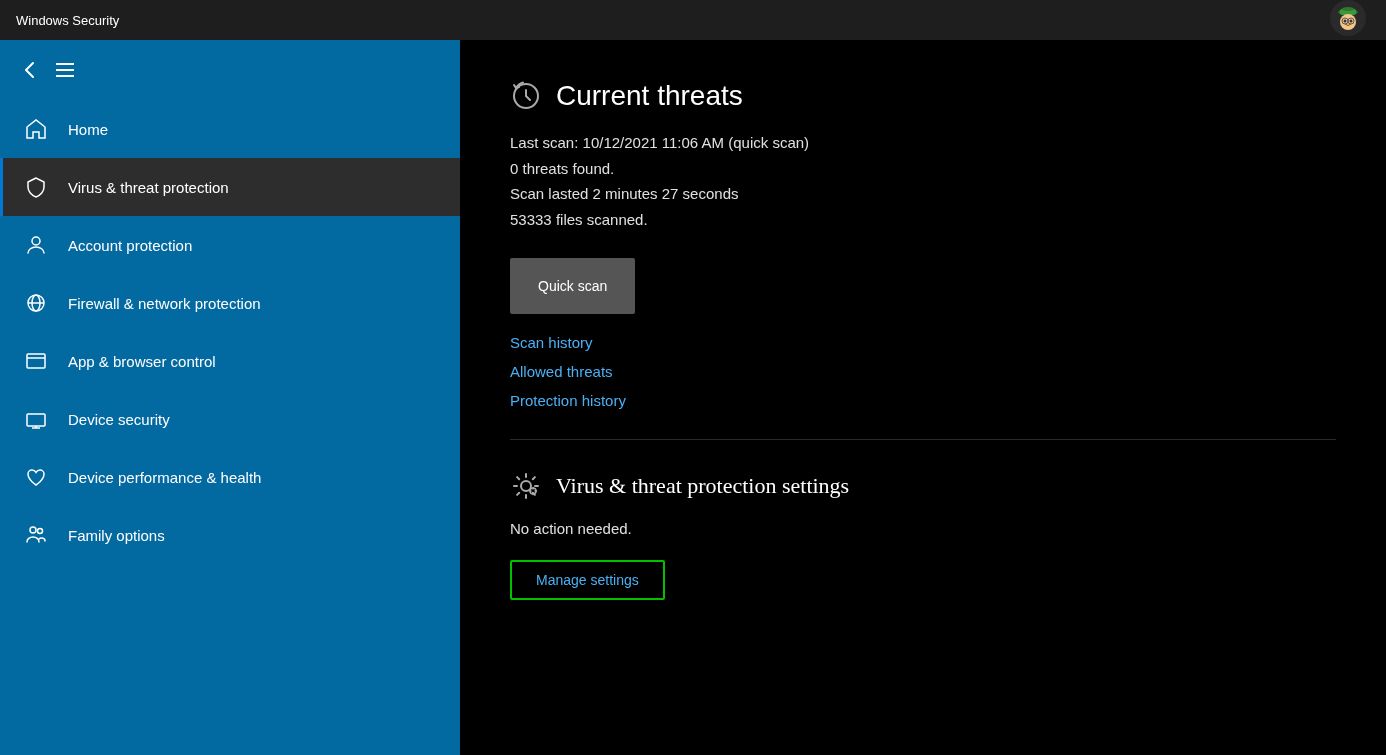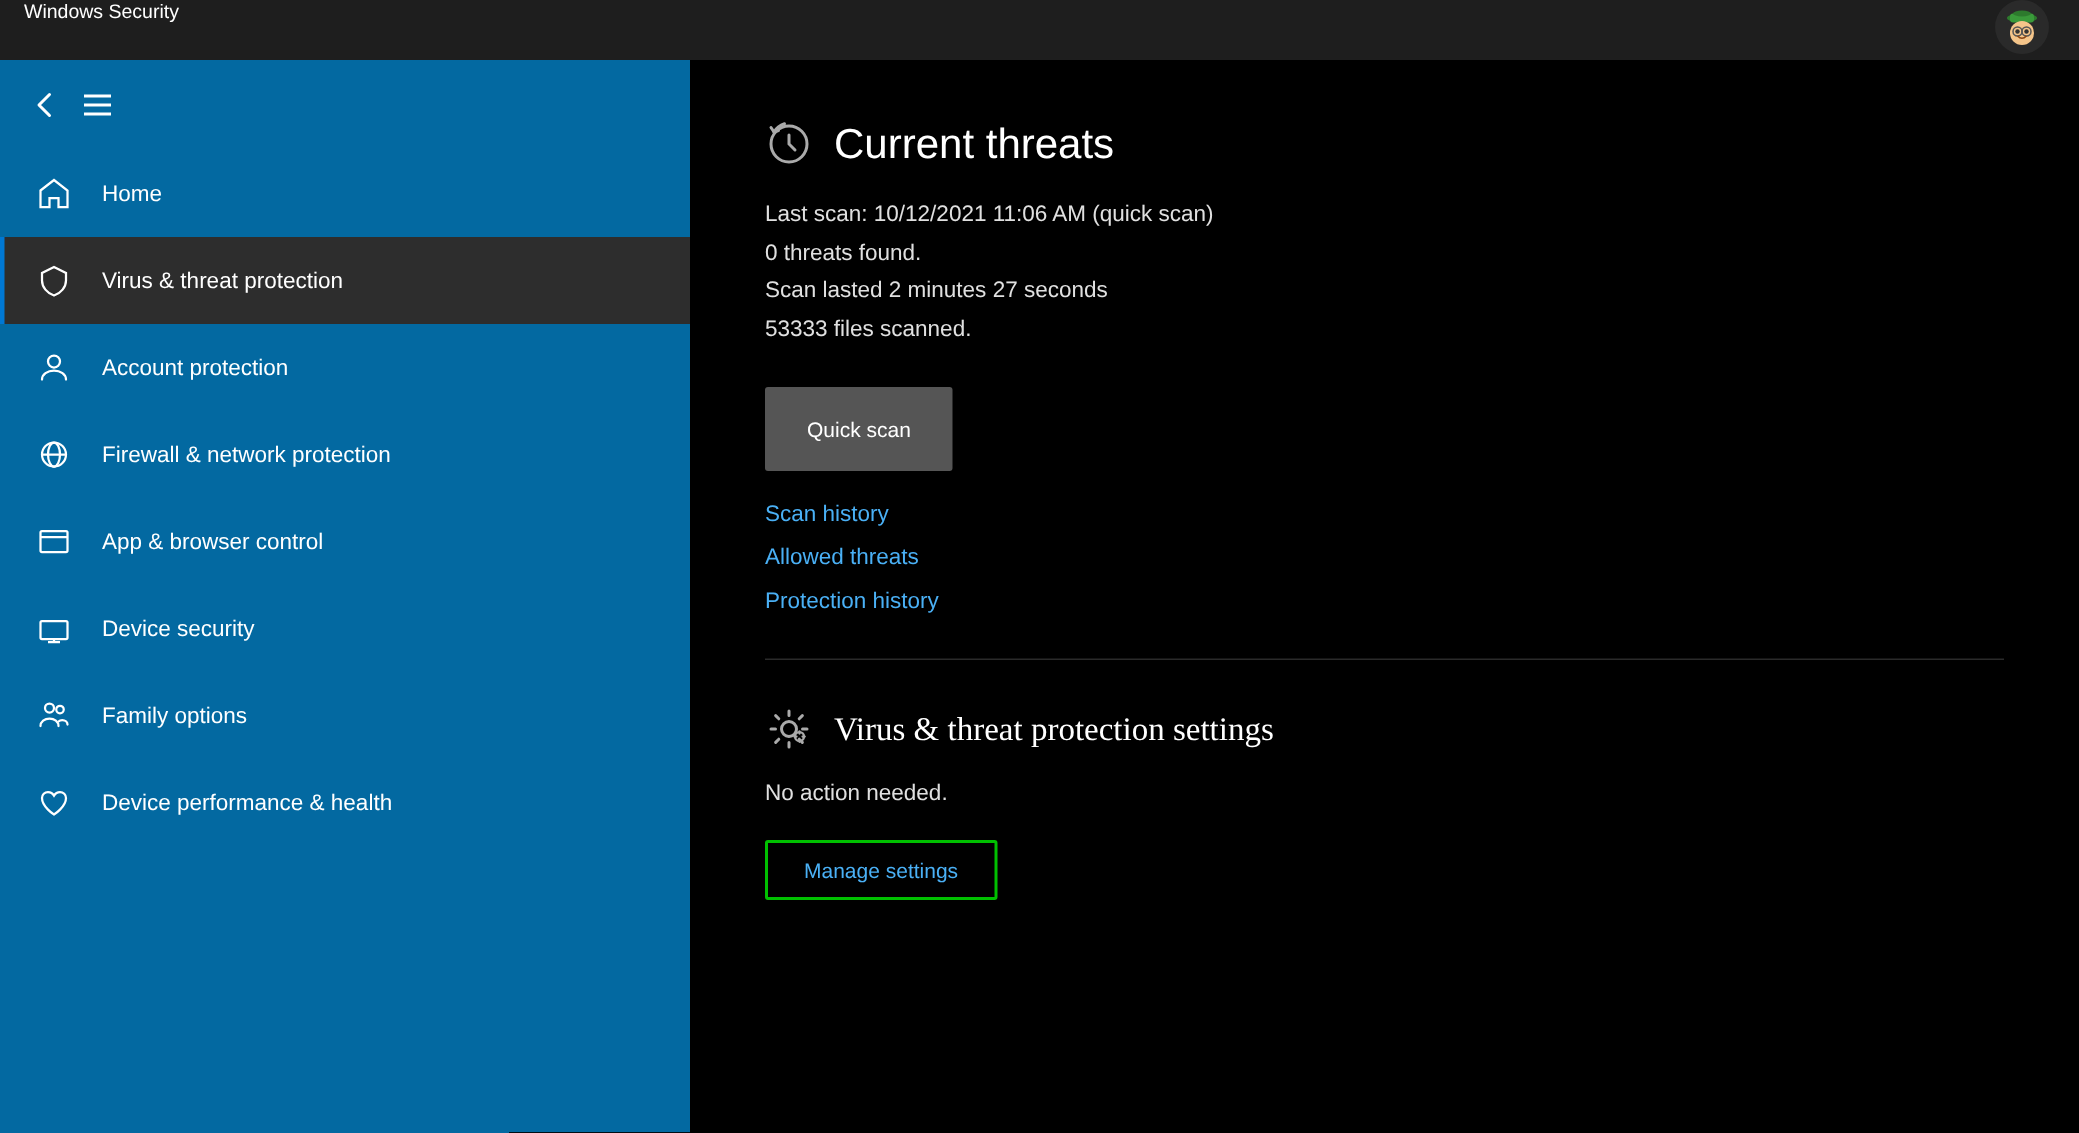--- a/index.html
+++ b/index.html
@@ -13,20 +13,21 @@
       overflow: hidden;
       display: flex;
       flex-direction: column;
     }
 
     
     .title-bar {
       background: #1e1e1e;
       height: 40px;
       display: flex;
+      align-items: center;
       padding: 0 16px;
       flex-shrink: 0;
     }
 
     .title-bar-text {
       font-size: 13px;
       color: #fff;
     }
 
     
@@ -317,36 +318,36 @@
             <line x1="7" y1="20" x2="15" y2="20" stroke="white" stroke-width="1.5"></line>
             <line x1="11" y1="18" x2="11" y2="20" stroke="white" stroke-width="1.5"></line>
           </svg>
         </div>
         <span class="nav-label">Device security</span>
       </div>
 
       <div class="nav-item">
         <div class="nav-icon">
           <svg width="22" height="22" viewBox="0 0 22 22" fill="none">
+            <path d="M11 19C11 19 3 14 3 8C3 5.8 4.8 4 7 4C8.8 4 10.2 5 11 6.4C11.8 5 13.2 4 15 4C17.2 4 19 5.8 19 8C19 14 11 19 11 19Z" stroke="white" stroke-width="1.5" fill="none"></path>
+          </svg>
+        </div>
+        <span class="nav-label">Device performance &amp; health</span>
+      </div>
+
+      <div class="nav-item">
+        <div class="nav-icon">
+          <svg width="22" height="22" viewBox="0 0 22 22" fill="none">
             <circle cx="8" cy="6" r="3" stroke="white" stroke-width="1.5" fill="none"></circle>
             <circle cx="15" cy="7" r="2.5" stroke="white" stroke-width="1.5" fill="none"></circle>
             <path d="M2 18C2 15.2 4.7 13 8 13C11.3 13 14 15.2 14 18" stroke="white" stroke-width="1.5" stroke-linecap="round"></path>
             <path d="M14 15C14.6 14.4 15.4 14 16.5 14C18.4 14 20 15.3 20 17" stroke="white" stroke-width="1.5" stroke-linecap="round"></path>
           </svg>
         </div>
         <span class="nav-label">Family options</span>
-      </div>
-
-      <div class="nav-item">
-        <div class="nav-icon">
-          <svg width="22" height="22" viewBox="0 0 22 22" fill="none">
-            <path d="M11 19C11 19 3 14 3 8C3 5.8 4.8 4 7 4C8.8 4 10.2 5 11 6.4C11.8 5 13.2 4 15 4C17.2 4 19 5.8 19 8C19 14 11 19 11 19Z" stroke="white" stroke-width="1.5" fill="none"></path>
-          </svg>
-        </div>
-        <span class="nav-label">Device performance &amp; health</span>
       </div>
 
     </nav>
   </div>
 
   <div class="main-content">
 
     
     <div class="section-header">
       <div class="section-icon">

